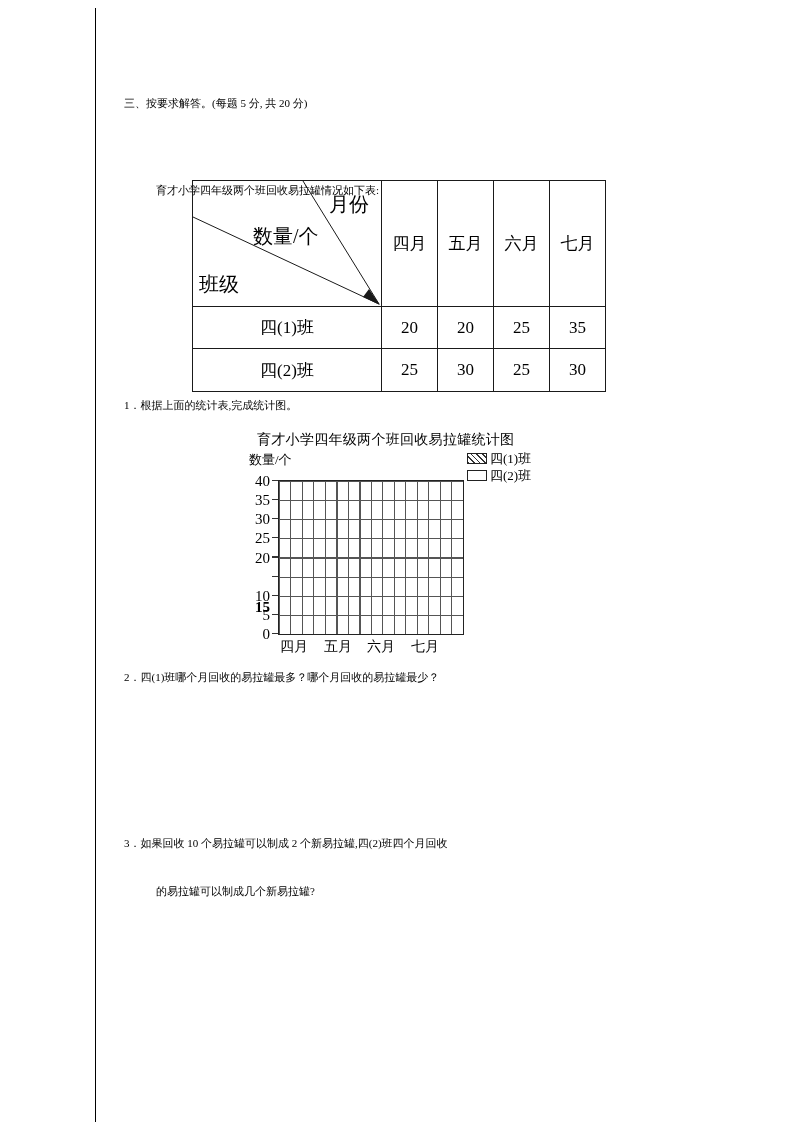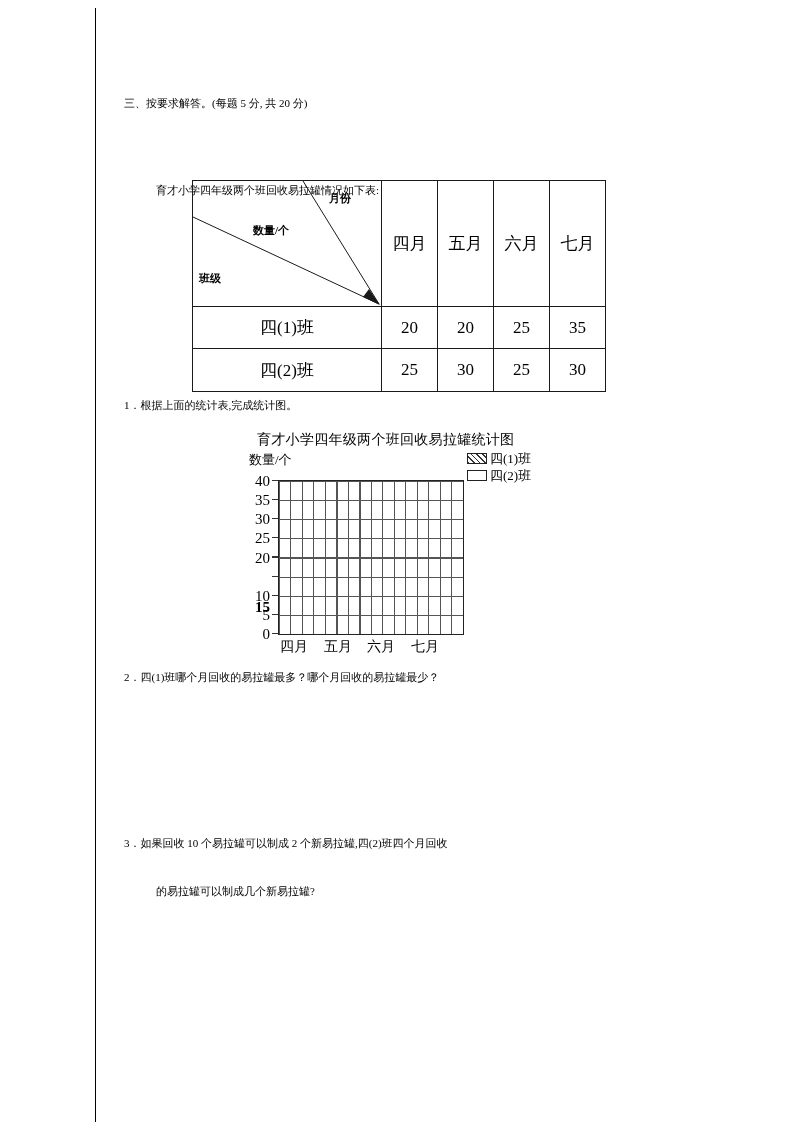--- a/index.html
+++ b/index.html
@@ -13,21 +13,21 @@
 
   
   .page-rule{left:95px;top:8px;width:1px;height:1114px;background:#000;}
 
   
   .stats-table{left:192px;top:180px;border-collapse:collapse;table-layout:fixed;}
   .stats-table td{border:1px solid #1a1a1a;text-align:center;vertical-align:middle;
     font-size:17px;padding:0;}
   .diag-cell{width:188px;height:125px;position:relative;}
   .diag-cell svg{position:absolute;left:0;top:0;}
-  .diag-label{position:absolute;font-size:11px;white-space:nowrap;font-weight:bold;}
+  .diag-label{position:absolute;font-size:20px;white-space:nowrap;}
   .lbl-month{left:136px;top:10px;}
   .lbl-qty{left:60px;top:42px;}
   .lbl-class{left:6px;top:90px;}
   .col-m{width:55px;}
   .row-data{height:42px;}
 
   
   .chart-title{left:257px;top:431px;font-size:14px;letter-spacing:.3px;white-space:nowrap;}
   .chart-ylabel{left:249px;top:451px;font-size:13px;white-space:nowrap;}
   .legend{left:467px;top:450px;font-size:13px;}

